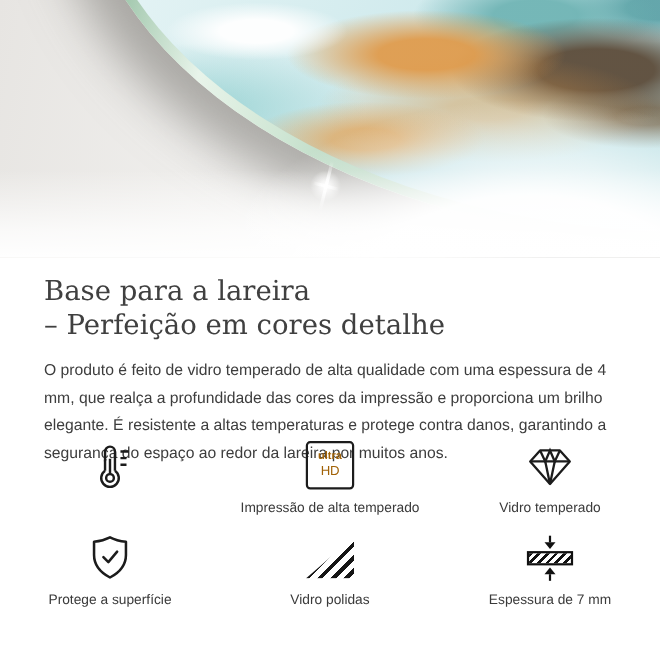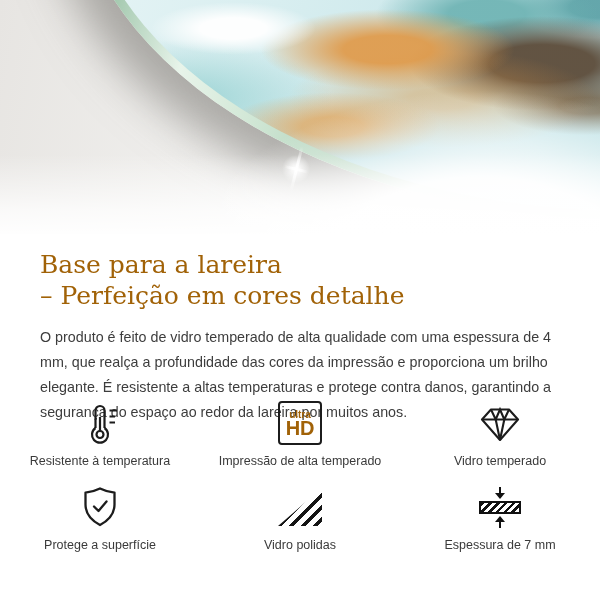--- a/index.html
+++ b/index.html
@@ -55,21 +55,21 @@
   .sparkle::after{
     content:"";position:absolute;left:17px;top:6px;width:2.5px;height:24px;
     background:linear-gradient(to bottom, rgba(255,255,255,0), #fff 45%, #fff 55%, rgba(255,255,255,0));
     transform:rotate(104deg);
   }
 
   
   .title{
     position:absolute;left:40px;top:232px;
     font-family:"DejaVu Serif", serif;font-size:25px;line-height:31px;
-    font-weight:400;color:#a16207;
+    font-weight:400;color:#404040;
   }
   .desc{
     position:absolute;left:40px;top:311px;width:526px;
     font-size:14.3px;line-height:25px;color:#3d3d3d;
   }
 
   
   .features{
     position:absolute;left:0;top:400px;width:600px;
     display:grid;grid-template-columns:repeat(3,1fr);row-gap:16px;
@@ -79,21 +79,21 @@
   .feature-label{margin-top:8px;font-size:12.5px;color:#3a3a3a;}
 
   .stroke-icon{stroke:#1c1c1c;fill:none;}
 
   .uhd{
     width:44px;height:44px;border:2.5px solid #1c1c1c;border-radius:4px;
     display:flex;flex-direction:column;align-items:center;justify-content:center;
     box-sizing:border-box;color:#a16207;
   }
   .uhd .t1{font-size:10px;font-weight:700;line-height:10px;}
-  .uhd .t2{font-size:20px;font-weight:700;line-height:16px;letter-spacing:-0.3px;}
+  .uhd .t2{font-size:12px;font-weight:400;line-height:16px;letter-spacing:-0.3px;}
 
   .stripes{
     width:44px;height:38px;
     background:repeating-linear-gradient(135deg,#151515 0 3.5px,transparent 3.5px 8.5px);
     clip-path:polygon(0% 100%,100% 0%,100% 100%);
   }
 
   .thk{display:flex;flex-direction:column;align-items:center;}
   .thk .stem{width:2.5px;height:6px;background:#111;}
   .thk .head-down{width:0;height:0;border-left:5.5px solid transparent;border-right:5.5px solid transparent;border-top:6.5px solid #111;}
@@ -126,21 +126,20 @@
   <div class="feature">
     <div class="icon-box">
       <svg width="46" height="46" viewBox="0 0 46 46" class="stroke-icon" stroke-width="2.2">
         <path d="M18.5,28 V10.5 a4.5,4.5 0 0 1 9,0 V28"></path>
         <path d="M18.5,28 A8,8 0 1 0 27.5,28"></path>
         <circle cx="23" cy="34.5" r="3.5"></circle>
         <path d="M23,17 V31"></path>
         <path d="M32.5,10.5 H40 M32.5,16.5 H38 M32.5,22.5 H38"></path>
       </svg>
     </div>
-    <div class="feature-label">Resistente à temperatura</div>
   </div>
 
   <div class="feature">
     <div class="icon-box">
       <div class="uhd">
         <span class="t1">ultra</span>
         <span class="t2">HD</span>
       </div>
     </div>
     <div class="feature-label">Impressão de alta temperado</div>

